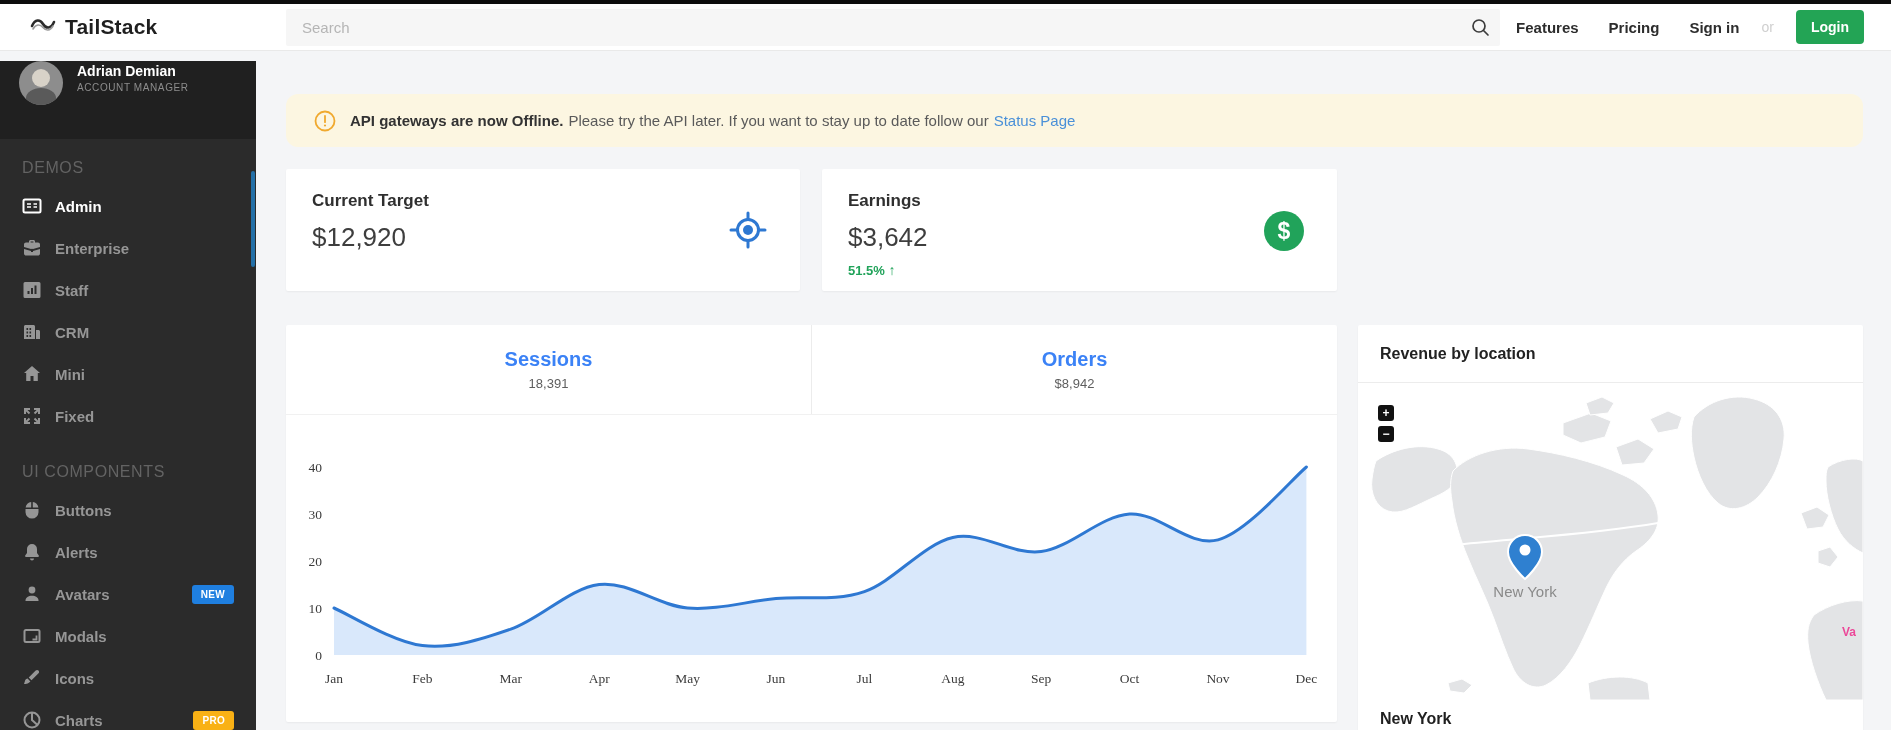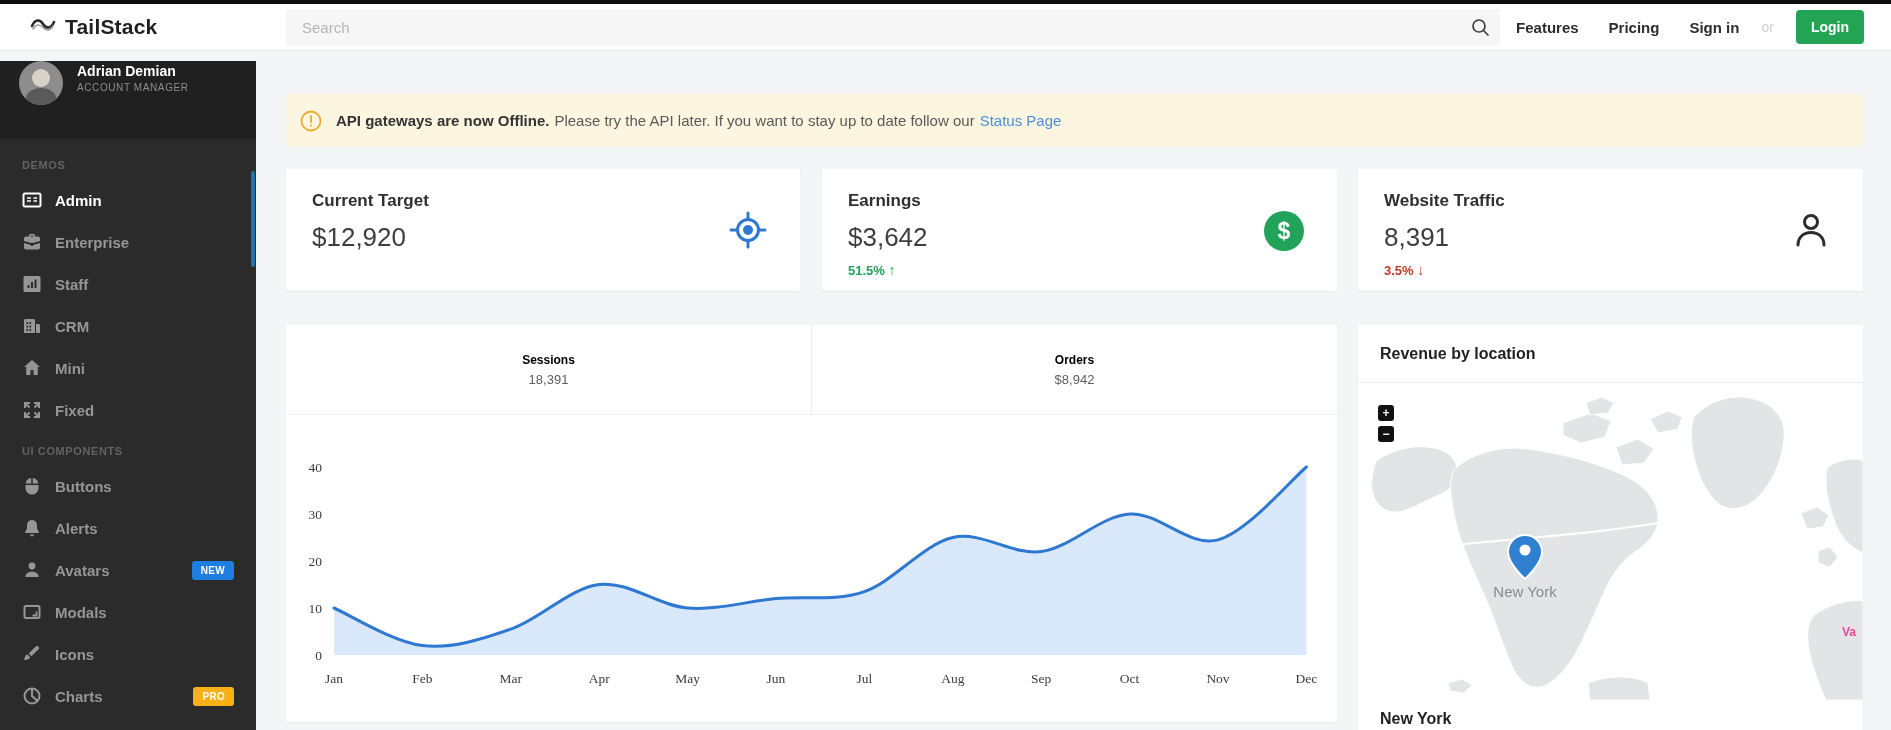--- a/index.html
+++ b/index.html
@@ -26,57 +26,57 @@
     border:none;border-radius:4px;padding:9px 15px;cursor:pointer;font-family:"Liberation Sans",sans-serif;}
 
   
   .sidebar{position:absolute;left:0;top:61px;width:256px;height:669px;background:#2b2b2b;z-index:20;}
   .profile{height:78px;background:#202020;display:flex;align-items:flex-start;padding:0 19px;gap:14px;}
   .avatar{width:44px;height:44px;border-radius:50%;background:#8d8d8d;overflow:hidden;flex:none;position:relative;}
   .avatar .head{position:absolute;left:13px;top:8px;width:18px;height:18px;border-radius:50%;background:#d8d2c8;}
   .avatar .body{position:absolute;left:7px;top:27px;width:30px;height:20px;border-radius:50% 50% 0 0;background:#5a5a5a;}
   .p-name{font-size:14px;font-weight:bold;color:#fff;line-height:1.5;}
   .p-role{font-size:10px;color:#8d8d8d;letter-spacing:.6px;}
-  .section-label{font-size:11px;font-weight:bold;color:#636363;letter-spacing:.6px;
+  .section-label{font-size:16px;font-weight:normal;color:#636363;letter-spacing:.6px;
     margin:20px 0 8px 22px;}
-  .section-label.second{margin-top:14px;}
+  .section-label.second{margin-top:26px;}
   .side-item{height:42px;display:flex;align-items:center;padding:0 22px;cursor:pointer;color:#969696;}
   .side-item .sicon{width:20px;height:20px;margin-right:13px;display:flex;align-items:center;justify-content:center;flex:none;}
   .side-item .slabel{font-size:15px;font-weight:bold;}
   .side-item.active{color:#fff;}
   .badge{margin-left:auto;font-size:10px;font-weight:bold;color:#fff;border-radius:3px;
     padding:4px 9px;letter-spacing:.3px;}
   .badge.new{background:var(--badge-new,#1f7fe0);}
   .badge.pro{background:var(--badge-pro,#f9b115);}
   .scroll-thumb{position:absolute;right:1px;top:110px;width:4px;height:96px;background:#2470a8;border-radius:2px;}
 
   
   .main{position:absolute;left:256px;top:61px;width:1635px;height:669px;}
   .alert{position:absolute;left:30px;top:33px;width:1577px;height:53px;background:var(--alert-bg,#fcf6e1);
-    border-radius:4px;display:flex;align-items:center;padding:0 14px;font-size:15px;color:#5a5a5a;}
+    border-radius:12px;display:flex;align-items:center;padding:0 28px;font-size:15px;color:#5a5a5a;}
   .alert b{color:#333;margin-right:5px;}
   .alert .warn{margin-right:14px;display:flex;}
   .alert a{color:var(--link-blue,#4a90d8);text-decoration:none;cursor:pointer;margin-left:5px;}
 
   .stat-card{position:absolute;top:108px;height:122px;background:#fff;border-radius:2px;
     box-shadow:0 1px 2px rgba(0,0,0,.05);padding:22px 26px;}
   .stat-card .s-icon{position:absolute;right:32px;top:41px;}
   .s-title{font-size:17px;font-weight:bold;color:#2f2f2f;}
   .s-value{font-size:26px;color:#3e3e3e;margin-top:11px;}
   .s-change{font-size:13px;font-weight:bold;margin-top:9px;}
   .s-change.up{color:var(--green,#21a35a);}
   .s-change.down{color:var(--red,#c03a2b);}
   .s-change .arrow{font-weight:normal;font-size:14px;}
 
   .chart-card{position:absolute;left:30px;top:264px;width:1051px;height:397px;background:#fff;
     border-radius:2px;box-shadow:0 1px 2px rgba(0,0,0,.05);}
   .chart-head{height:90px;display:flex;border-bottom:1px solid #f1f1f1;}
   .chart-tab{flex:1;display:flex;flex-direction:column;align-items:center;justify-content:center;cursor:pointer;}
   .chart-tab:first-child{border-right:1px solid #ececec;}
-  .ct-label{font-size:12px;font-weight:bold;color:#000000;}
+  .ct-label{font-size:20px;font-weight:bold;color:#3b82f6;}
   .ct-value{font-size:13px;color:#5e5e5e;margin-top:5px;}
   .chart-svg{position:absolute;left:0;top:90px;}
   .tick{font-family:"Liberation Serif",serif;font-size:13.5px;fill:#3c3c3c;}
 
   .map-card{position:absolute;left:1102px;top:264px;width:505px;height:430px;background:#fff;
     border-radius:2px;box-shadow:0 1px 2px rgba(0,0,0,.05);}
   .map-title{height:58px;display:flex;align-items:center;padding:0 22px;font-size:16px;
     font-weight:bold;color:#222;border-bottom:1px solid #ececec;}
   .map-viewport{position:relative;width:100%;height:317px;overflow:hidden;background:#fff;cursor:grab;}
   .zoom-btn{position:absolute;left:20px;width:16px;height:16px;background:#111;color:#fff;border:none;
@@ -277,31 +277,20 @@
     <div class="s-value">$3,642</div>
     <div class="s-change up"><span>51.5%</span> <span class="arrow">↑</span></div>
     <span class="s-icon">
       <svg width="42" height="42" viewBox="0 0 42 42">
         <circle cx="21" cy="21" r="20" fill="var(--green,#21a35a)"></circle>
         <text x="21" y="29" text-anchor="middle" font-family="Liberation Sans, sans-serif" font-size="23" font-weight="bold" fill="#fff">$</text>
       </svg>
     </span>
   </section>
 
-  <section class="stat-card" style="left:1102px;width:505px;">
-    <div class="s-title">Website Traffic</div>
-    <div class="s-value">8,391</div>
-    <div class="s-change down"><span>3.5%</span> <span class="arrow">↓</span></div>
-    <span class="s-icon">
-      <svg width="40" height="40" viewBox="0 0 40 40" fill="none" stroke="#2d2d2d" stroke-width="3">
-        <circle cx="20" cy="12" r="6.5"></circle>
-        <path d="M7 35c0-8 5.8-12.5 13-12.5S33 27 33 35" stroke-linecap="round"></path>
-      </svg>
-    </span>
-  </section>
 
   <section class="chart-card">
     <div class="chart-head">
       <div class="chart-tab">
         <span class="ct-label">Sessions</span>
         <span class="ct-value">18,391</span>
       </div>
       <div class="chart-tab">
         <span class="ct-label">Orders</span>
         <span class="ct-value">$8,942</span>

